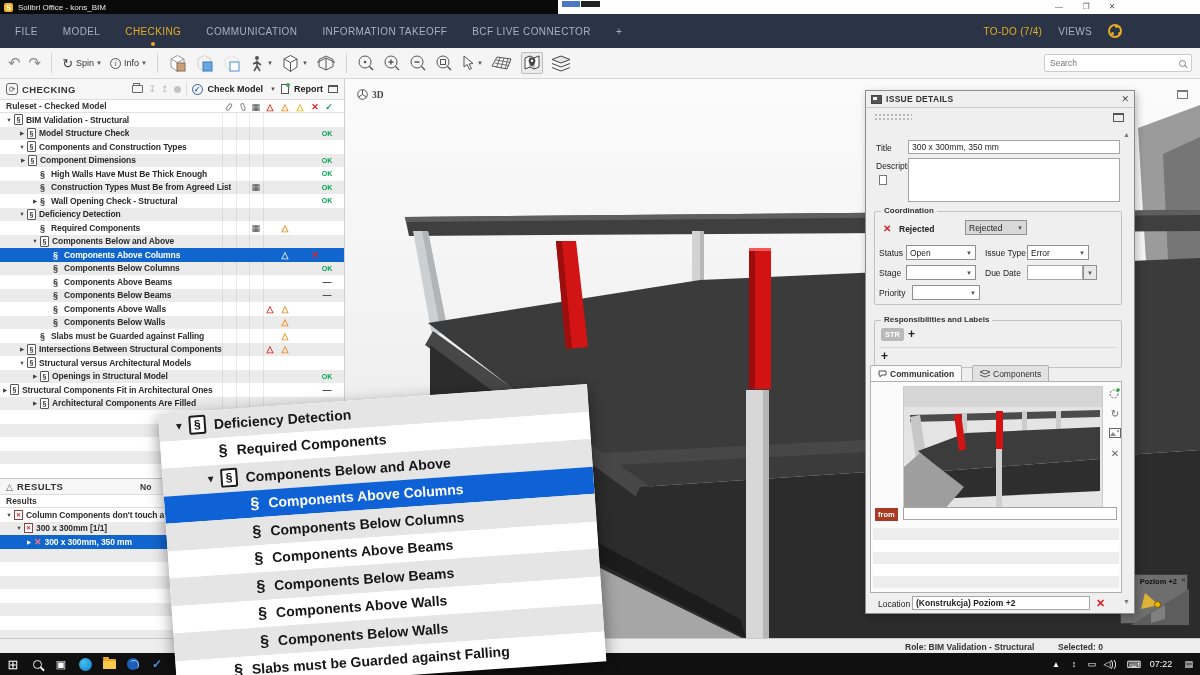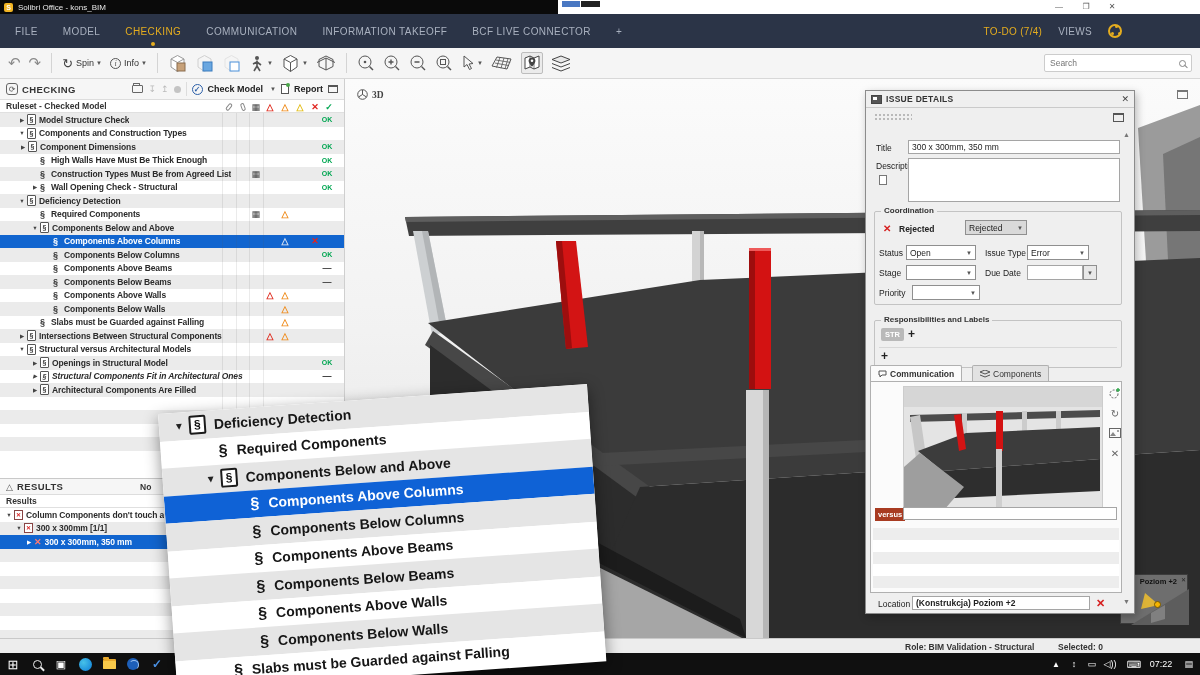--- a/index.html
+++ b/index.html
@@ -397,20 +397,25 @@
         <span class="c-yellow">△</span>
       </span>
     <span class="hcell" style="left:308px;">
         <span class="c-x">✕</span>
       </span>
     <span class="hcell" style="left:322px;">
         <span style="color:#00a651;font-size:9px;font-weight:bold;">✓</span>
       </span>
   </div>
   <div id="checking-tree">
+      <div class="trow" style="padding-left: 4px;">
+        <span class="exp">▼</span>
+        <span class="binder">§</span>
+        <span class="tlab">BIM Validation - Structural</span>
+      </div>
       <div class="trow alt" style="padding-left: 17px;">
         <span class="exp">▶</span>
         <span class="binder">§</span>
         <span class="tlab">Model Structure Check</span>
         <span class="cell c-ok" style="left: 320px;">OK</span>
       </div>
       <div class="trow" style="padding-left: 17px;">
         <span class="exp">▼</span>
         <span class="binder">§</span>
         <span class="tlab">Components and Construction Types</span>
@@ -512,21 +517,21 @@
         <span class="exp">▼</span>
         <span class="binder">§</span>
         <span class="tlab">Structural versus Architectural Models</span>
       </div>
       <div class="trow alt" style="padding-left: 30px;">
         <span class="exp">▶</span>
         <span class="binder">§</span>
         <span class="tlab">Openings in Structural Model</span>
         <span class="cell c-ok" style="left: 320px;">OK</span>
       </div>
-      <div class="trow" style="padding-left: 30px; font-style: italic;">
+      <div class="trow" style="">
         <span class="exp">▶</span>
         <span class="binder">§</span>
         <span class="tlab">Structural Components Fit in Architectural Ones</span>
         <span class="cell c-dash" style="left: 320px;">—</span>
       </div>
       <div class="trow alt" style="padding-left: 30px;">
         <span class="exp">▶</span>
         <span class="binder">§</span>
         <span class="tlab">Architectural Components Are Filled</span>
       </div>
@@ -682,21 +687,21 @@
     <span class="side-ic" style="top:26px;">↻</span>
     <span class="side-ic" style="top:46px;">
       <svg width="12" height="10" viewBox="0 0 12 10">
           <rect x=".5" y=".5" width="11" height="9" fill="none" stroke="#666"></rect>
           <path d="M1 8 4 4 7 8z" fill="#888"></path>
           <circle cx="9" cy="3" r="1" fill="#888"></circle>
         </svg>
     </span>
     <span class="side-ic" style="top:66px;">✕</span>
 
-    <span class="pawel" style="left:4px;top:126px;">versus</span>
+    <span class="pawel" style="left:4px;top:126px;">from</span>
     <div class="ipinput" style="left:32px;top:125px;width:214px;height:13px;"></div>
 
     <div class="stripe" style="top:146px;background:#ededed;"></div>
     <div class="stripe" style="top:158px;background:#fff;"></div>
     <div class="stripe" style="top:170px;background:#ededed;"></div>
     <div class="stripe" style="top:182px;background:#fff;"></div>
     <div class="stripe" style="top:194px;background:#ededed;"></div>
   </div>
 
   <span class="iplbl" style="left:12px;top:508px;">Location</span>

